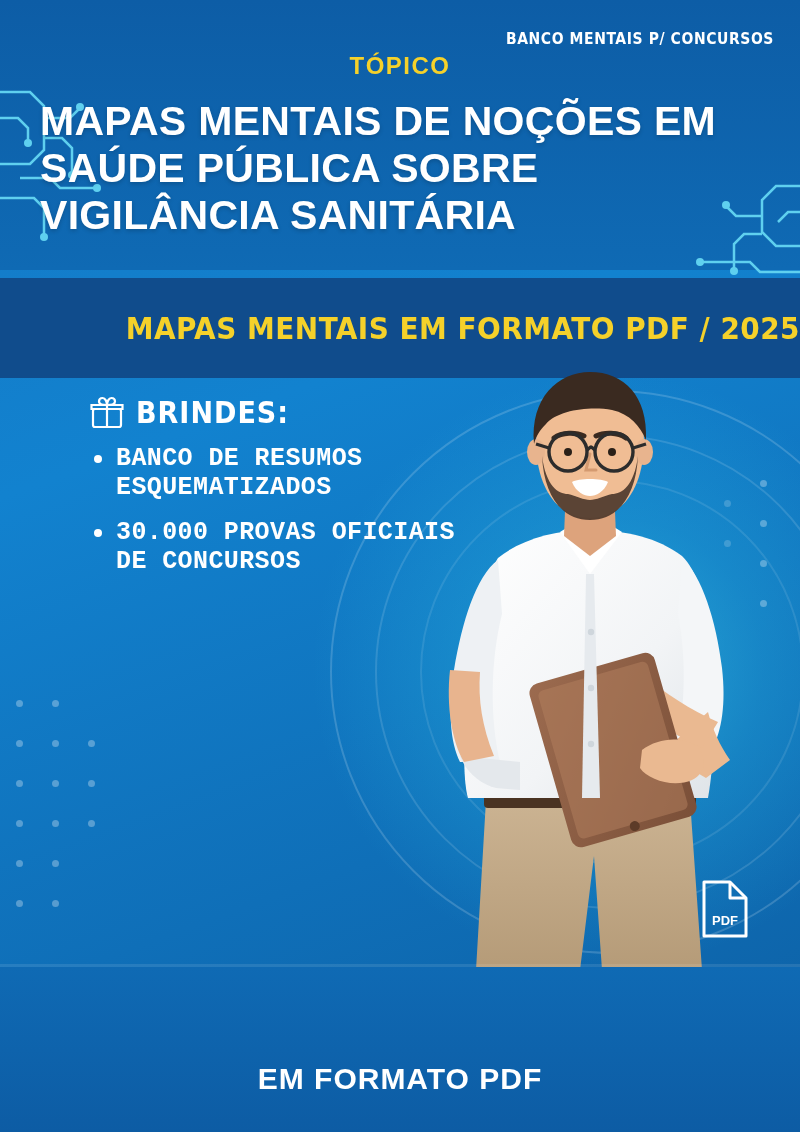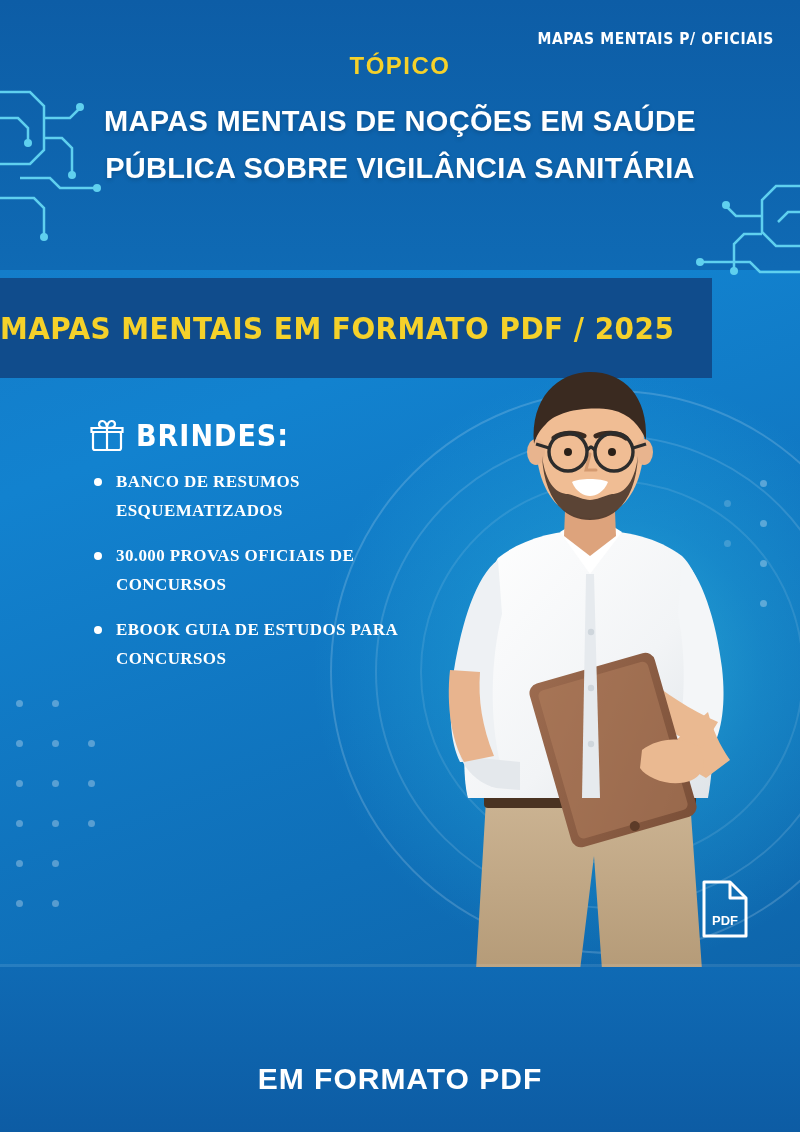--- a/index.html
+++ b/index.html
@@ -118,54 +118,53 @@
     color: #f5d12a;
     font-size: 24px;
     font-weight: bold;
     letter-spacing: 1.5px;
   }
   .headline {
     position: absolute;
     left: 40px;
     top: 98px;
     width: 720px;
-    text-align: center;
-    color: #ffffff;
-    font-size: 29px;
+    color: #ffffff;
+    font-size: 41px;
     font-weight: bold;
     line-height: 47px;
     letter-spacing: 0.3px;
     text-shadow: 0 2px 4px rgba(0,0,0,0.18);
   }
 
   
   .sub-band {
     position: absolute;
     left: 0;
     top: 278px;
-    width: 712px;
+    width: 800px;
     height: 100px;
     background: #104c8c;
     display: flex;
     align-items: center;
-    justify-content: flex-start;
+    justify-content: flex-end;
   }
   .sub-band .txt {
     color: #f5d12a;
     font-size: 31px;
     font-weight: bold;
     letter-spacing: 0.5px;
     font-family: "DejaVu Sans Condensed", "Liberation Sans Narrow", "Liberation Sans", sans-serif;
   }
 
   
   .brindes {
     position: absolute;
     left: 90px;
-    top: 418px;
+    top: 395px;
     width: 370px;
     color: #ffffff;
   }
   .brindes-head {
     display: flex;
     align-items: center;
     gap: 12px;
     margin-bottom: 14px;
   }
   .brindes-head .label {
@@ -175,26 +174,26 @@
     font-family: "DejaVu Sans Condensed", "Liberation Sans Narrow", "Liberation Sans", sans-serif;
   }
   .gift-icon svg { display: block; }
   ul.brinde-list {
     margin: 0;
     padding: 0 0 0 26px;
     list-style: none;
   }
   ul.brinde-list li {
     position: relative;
-    font-size: 17px;
+    font-size: 25px;
     font-weight: bold;
     line-height: 29px;
     letter-spacing: 0.4px;
     margin-bottom: 16px;
-    font-family: Liberation Serif, serif;
+    font-family: Liberation Mono, monospace;
   }
   ul.brinde-list li:before {
     content: "";
     position: absolute;
     left: -22px;
     top: 11px;
     width: 8px;
     height: 8px;
     border-radius: 50%;
     background: #ffffff;
@@ -343,21 +342,21 @@
       <path d="M164 44 H146 L136 54"></path>
     </g>
     <g fill="#5fd0ef">
       <circle cx="20" cy="22" r="4"></circle>
       <circle cx="14" cy="66" r="4"></circle>
       <circle cx="136" cy="55" r="4"></circle>
     </g>
   </svg>
 
 
-  <div class="top-right">MAPAS MENTAIS P/ OFICIAIS</div>
+  <div class="top-right">BANCO MENTAIS P/ CONCURSOS</div>
 
   <div class="topico">TÓPICO</div>
 
   <div class="headline">MAPAS MENTAIS DE NOÇÕES EM SAÚDE PÚBLICA SOBRE VIGILÂNCIA SANITÁRIA</div>
 
   <div class="sub-band">
     <div class="txt">MAPAS MENTAIS EM FORMATO PDF / 2025</div>
   </div>
 
   <svg class="person" viewBox="0 0 400 600">
@@ -455,21 +454,20 @@
             <path d="M17 9 C13 9 9 8 9 5.4 C9 3.4 10.6 2 12.6 2 C15.4 2 17 6 17 9 Z"></path>
             <path d="M17 9 C21 9 25 8 25 5.4 C25 3.4 23.4 2 21.4 2 C18.6 2 17 6 17 9 Z"></path>
           </g>
         </svg>
       </span>
       <span class="label">BRINDES:</span>
     </div>
     <ul class="brinde-list">
       <li>BANCO DE RESUMOS ESQUEMATIZADOS</li>
       <li>30.000 PROVAS OFICIAIS DE CONCURSOS</li>
-      <li>EBOOK GUIA DE ESTUDOS PARA CONCURSOS</li>
     </ul>
   </div>
 
   <svg class="pdf-badge" viewBox="0 0 56 62">
     <g fill="none" stroke="#ffffff" stroke-width="3" stroke-linejoin="round">
       <path d="M8 4 H34 L50 20 V58 H8 Z"></path>
       <path d="M34 4 V20 H50"></path>
     </g>
     <text x="29" y="47" font-family="Liberation Sans, sans-serif" font-size="13" font-weight="bold" fill="#ffffff" text-anchor="middle">PDF</text>
   </svg>

